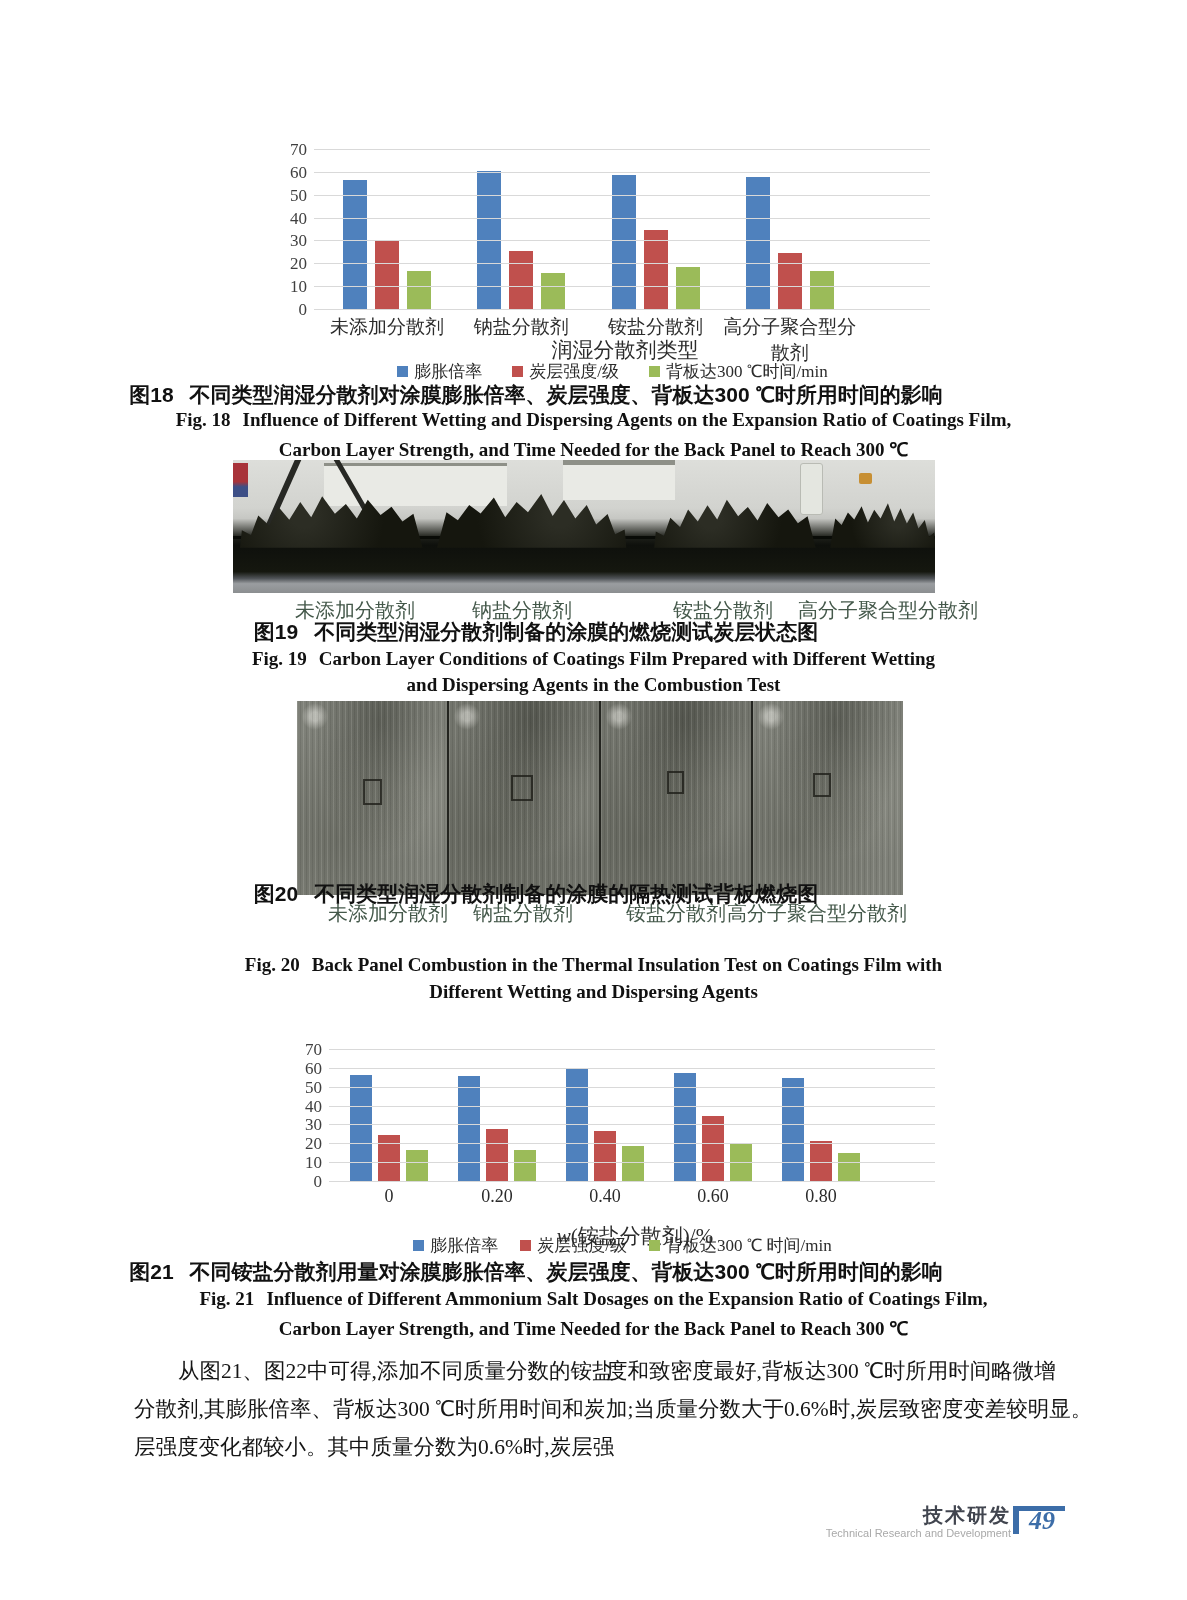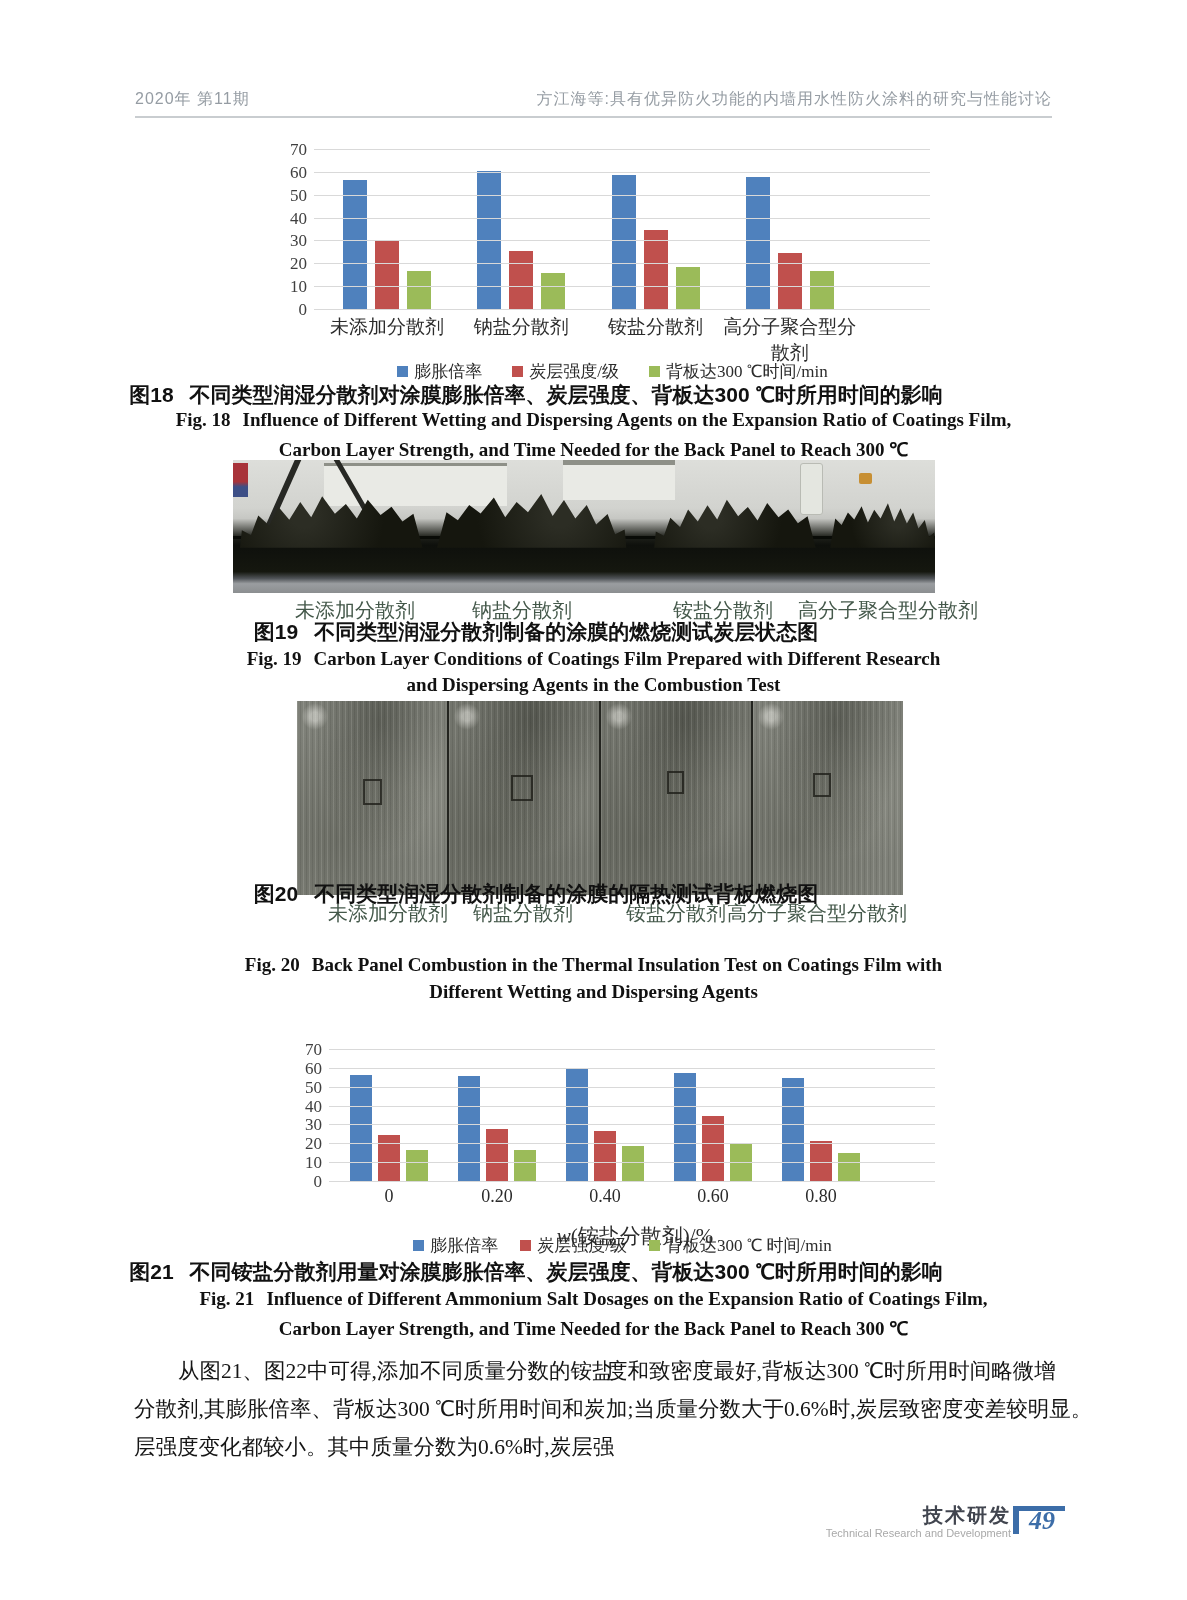--- a/index.html
+++ b/index.html
@@ -94,24 +94,20 @@
   .footer-vbar{position:absolute;right:168px;top:12px;width:6px;height:28px;background:#3c6da8;}
   .footer-hbar{position:absolute;right:122px;top:12px;width:46px;height:5px;background:#3c6da8;}
   .footer-page{position:absolute;right:132px;top:12px;font-family:"Liberation Serif",serif;
                font-style:italic;font-weight:bold;font-size:26px;color:#3c6da8;}
 </style>
 </head>
 <body>
 
 <div class="page">
 
-  <div class="header">
-    <span>2020年 第11期</span>
-    <span>方江海等:具有优异防火功能的内墙用水性防火涂料的研究与性能讨论</span>
-  </div>
 
   <div class="chart chart1" style="top:142px;left:285px;width:655px;height:240px;">
     <div class="ylabels" style="top:8px;height:160px;">
         <div class="ytick" style="bottom: 0%;">0</div>
         <div class="ytick" style="bottom: 14.2857%;">10</div>
         <div class="ytick" style="bottom: 28.5714%;">20</div>
         <div class="ytick" style="bottom: 42.8571%;">30</div>
         <div class="ytick" style="bottom: 57.1429%;">40</div>
         <div class="ytick" style="bottom: 71.4286%;">50</div>
         <div class="ytick" style="bottom: 85.7143%;">60</div>
@@ -150,20 +146,21 @@
         <div class="gridline" style="bottom: 100%;"></div>
       </div>
     <div class="xticks" style="top:172px;width:610px;">
       <div class="xtickrow">
           <div class="xtick">未添加分散剂</div>
           <div class="xtick">钠盐分散剂</div>
           <div class="xtick">铵盐分散剂</div>
           <div class="xtick">高分子聚合型分散剂</div>
         </div>
     </div>
+    <div class="xlabel" style="top:194px;width:610px;">润湿分散剂类型</div>
     <div class="legend" style="top:218px;">
         <div class="legend-item">
           <span class="swatch" style="background: rgb(79, 129, 189);"></span>
           <span class="legend-text">膨胀倍率</span>
         </div>
         <div class="legend-item">
           <span class="swatch" style="background: rgb(192, 80, 77);"></span>
           <span class="legend-text">炭层强度/级</span>
         </div>
         <div class="legend-item">
@@ -200,21 +197,21 @@
     <span class="photo-label" style="left:122px;">未添加分散剂</span>
     <span class="photo-label" style="left:289px;">钠盐分散剂</span>
     <span class="photo-label" style="left:490px;">铵盐分散剂</span>
     <span class="photo-label" style="left:655px;">高分子聚合型分散剂</span>
   </div>
 
   <div class="cap-zh" style="top:618px;">
     <span class="cap-label">图19</span><span>不同类型润湿分散剂制备的涂膜的燃烧测试炭层状态图</span>
   </div>
   <div class="cap-en" style="top:648px;">
-    <span class="cap-label">Fig. 19</span><span>Carbon Layer Conditions of Coatings Film Prepared with Different Research</span>
+    <span class="cap-label">Fig. 19</span><span>Carbon Layer Conditions of Coatings Film Prepared with Different Wetting</span>
   </div>
   <div class="cap-en" style="top:674px;">and Dispersing Agents in the Combustion Test</div>
 
   <div class="photo20">
     <div class="panel pA">
       <div class="mark" style="left:44%;top:40%;width:15px;height:22px;"></div>
     </div>
     <div class="panel pB">
       <div class="mark" style="left:41%;top:38%;width:18px;height:22px;"></div>
     </div>

